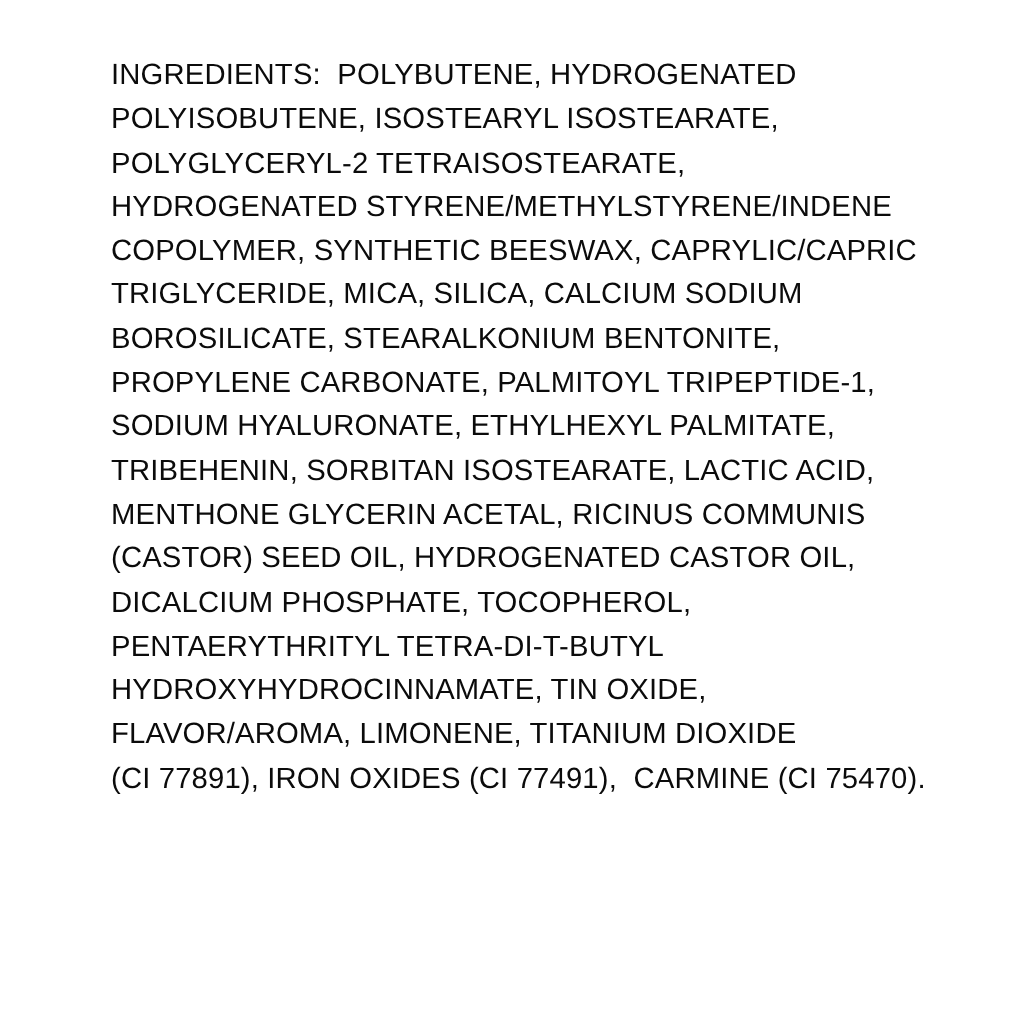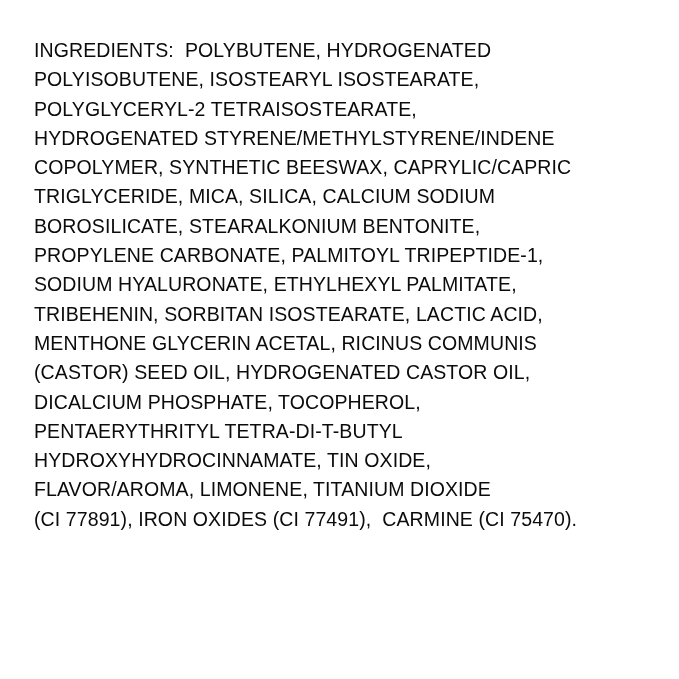--- a/index.html
+++ b/index.html
@@ -20,20 +20,21 @@
     background: #ffffff;
     padding: 36px 34px 0 34px;
   }
   .ingredients-block {
     color: #0b0b0b;
     font-size: 19.5px;
     line-height: 29.3px;
     letter-spacing: 0.1px;
     white-space: pre-wrap;
     word-break: normal;
+    margin-left: 40px;
   }
 </style>
 </head>
 <body>
 
 <div class="page">
   <div class="ingredients-block">INGREDIENTS:  POLYBUTENE, HYDROGENATED
 POLYISOBUTENE, ISOSTEARYL ISOSTEARATE,
 POLYGLYCERYL-2 TETRAISOSTEARATE,
 HYDROGENATED STYRENE/METHYLSTYRENE/INDENE

